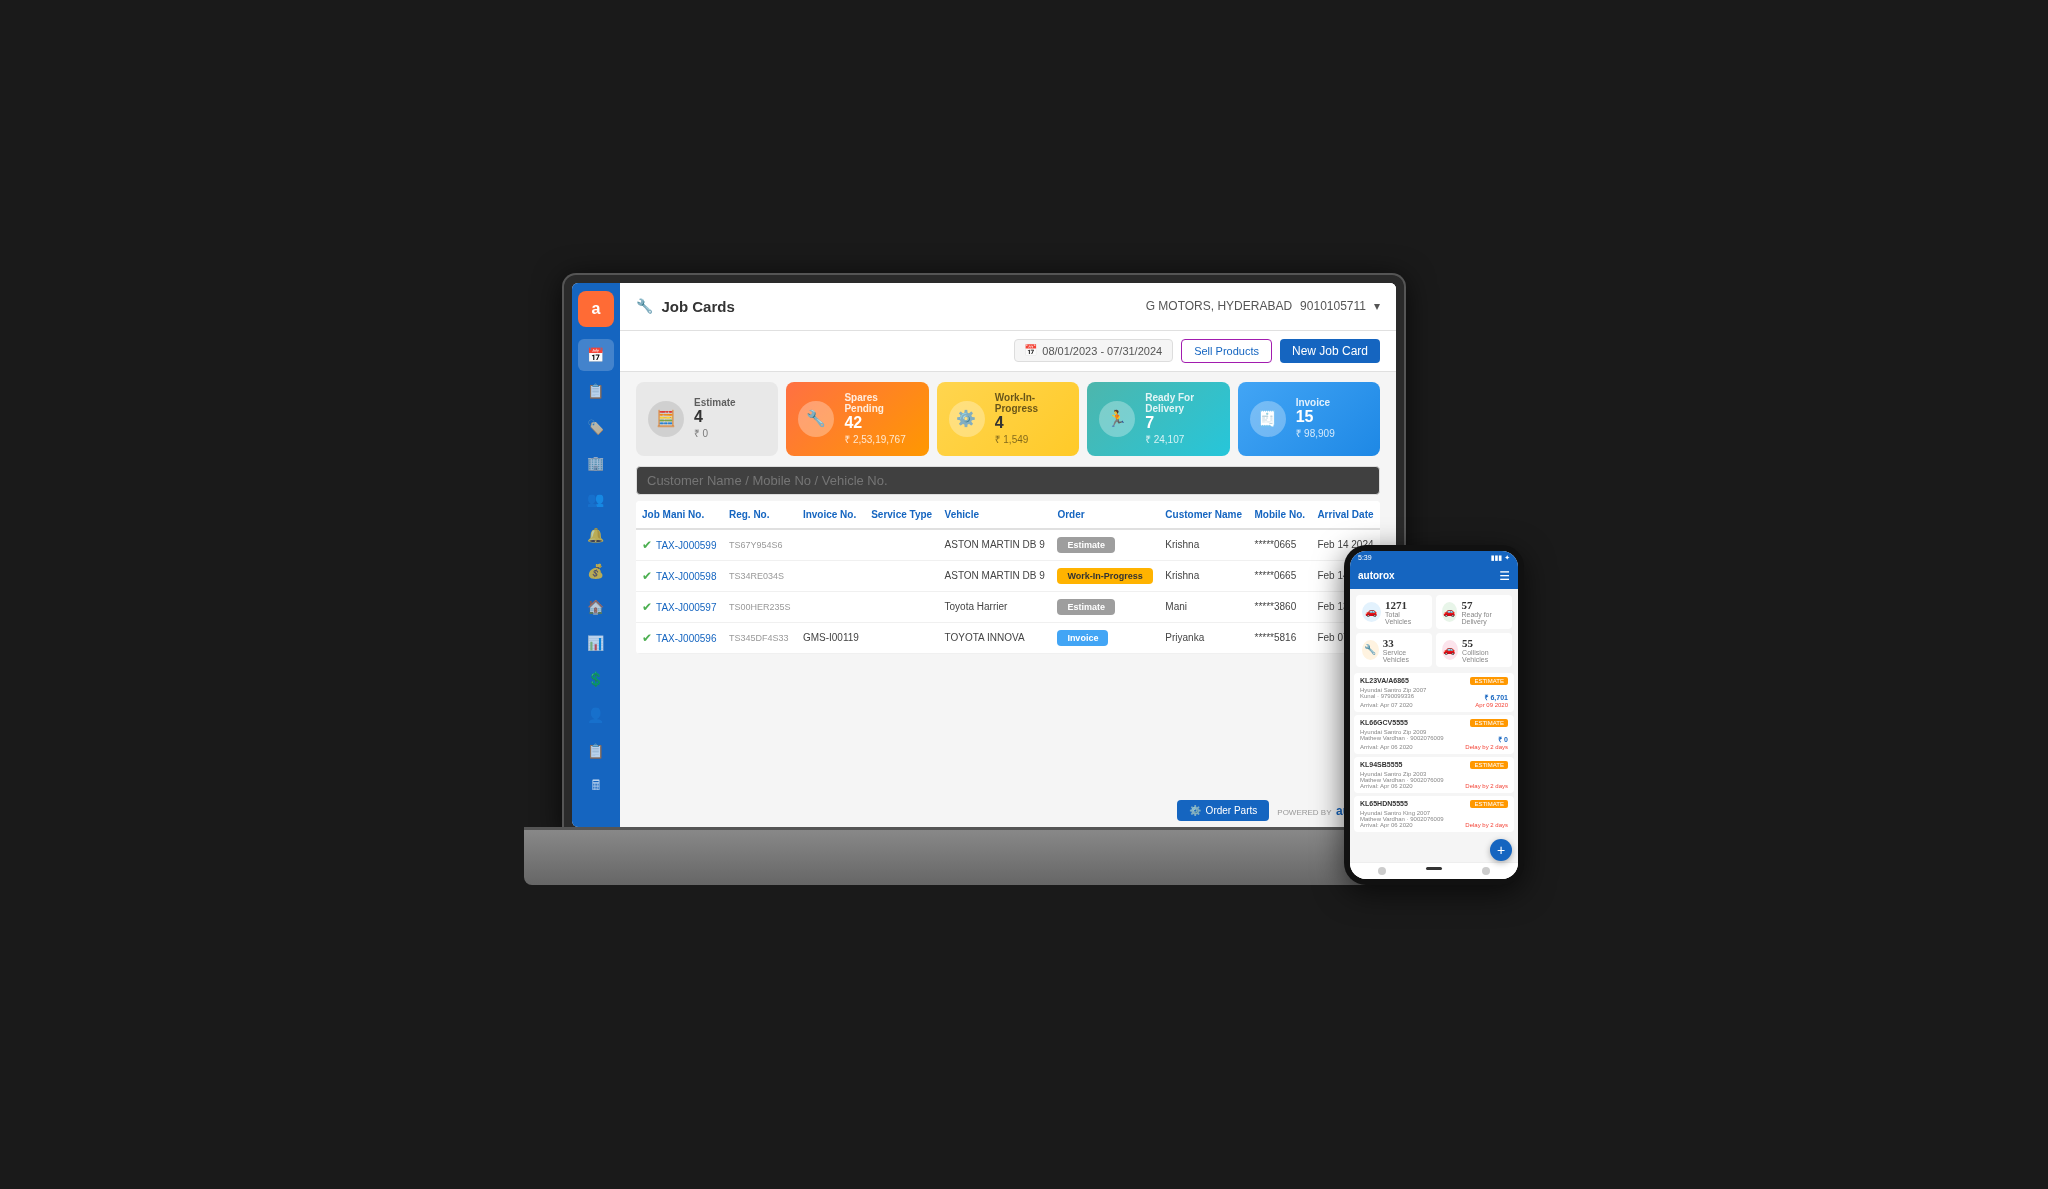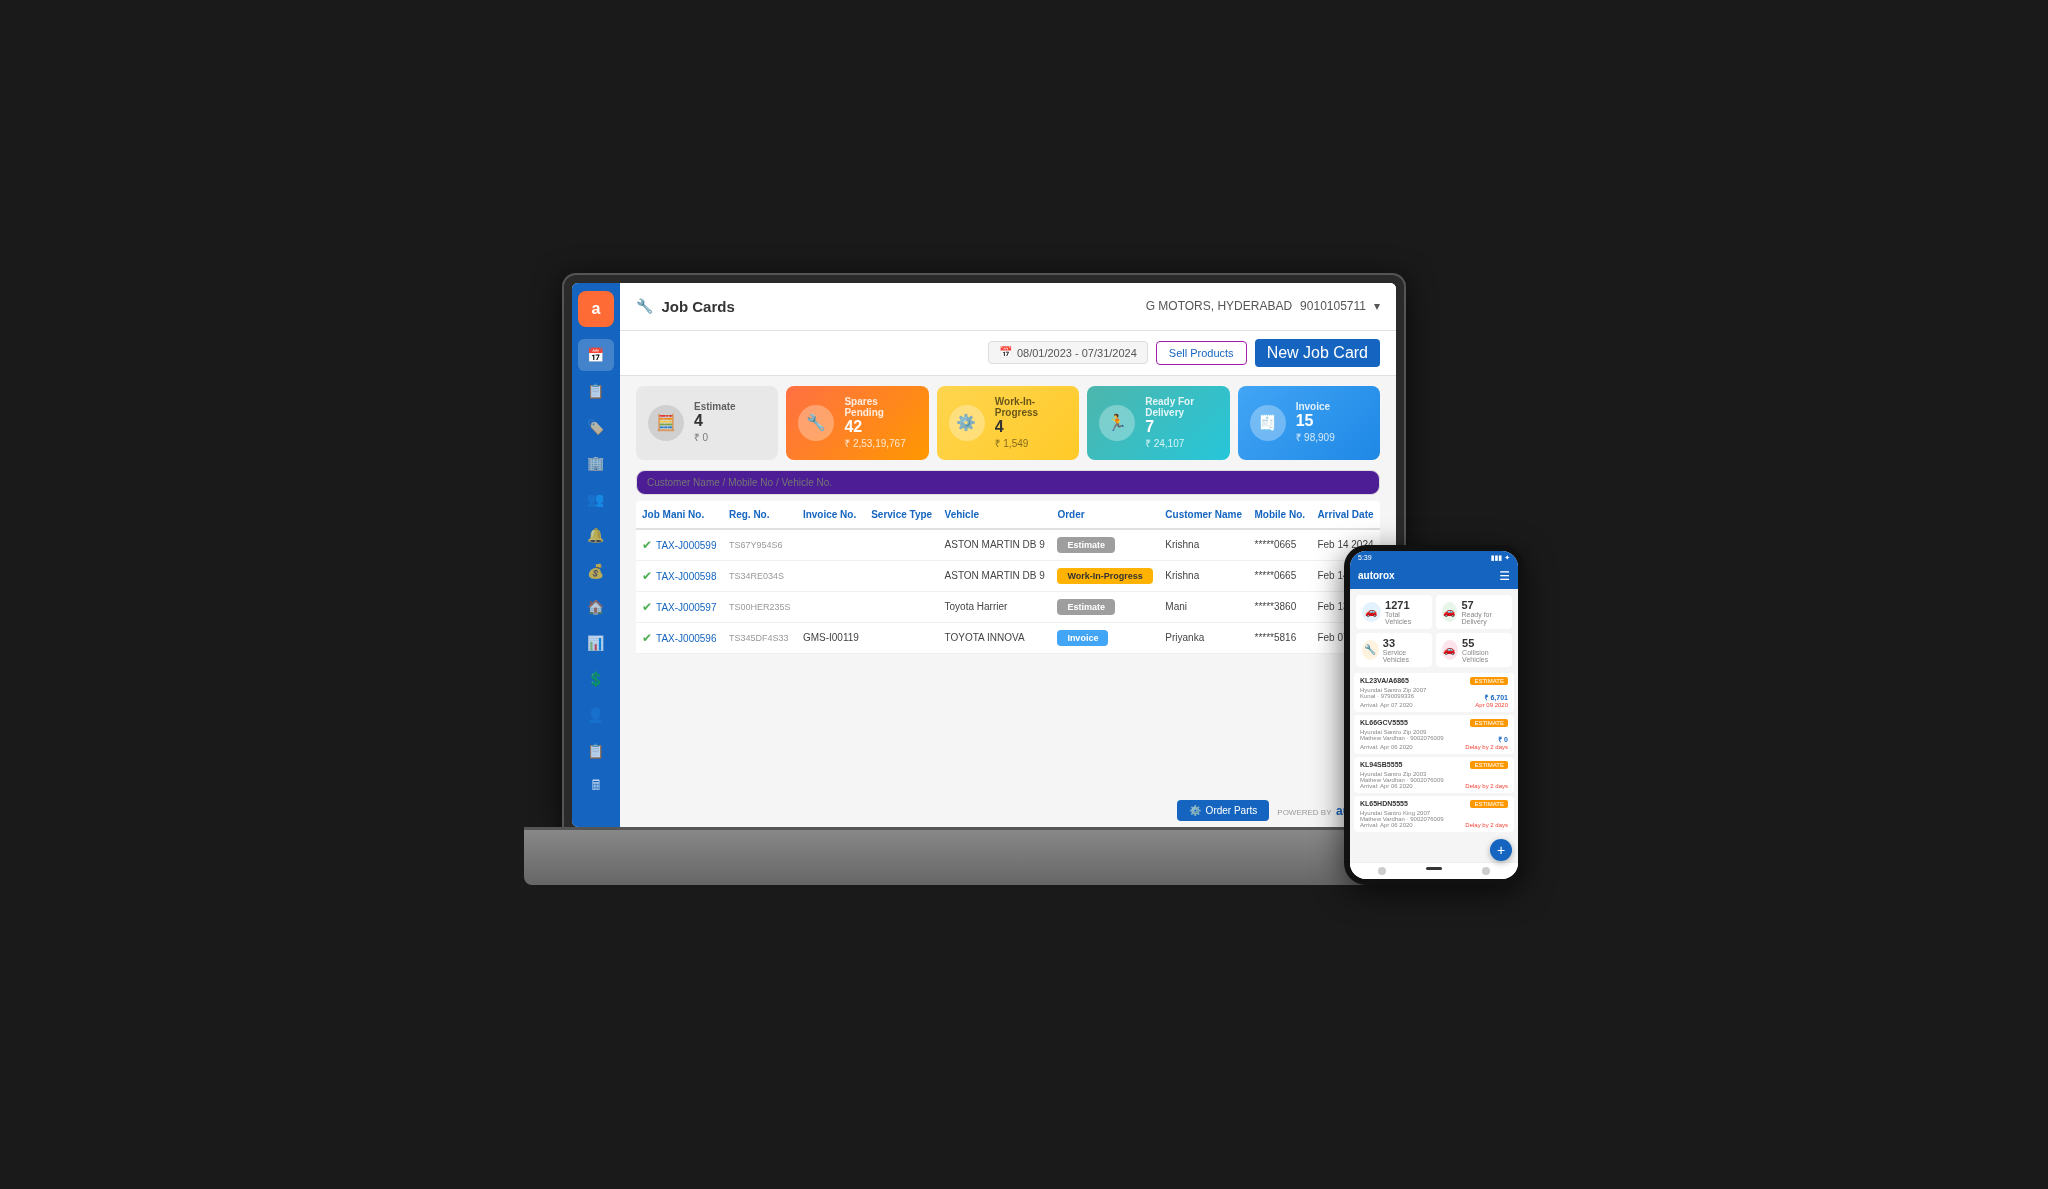--- a/index.html
+++ b/index.html
@@ -183,21 +183,21 @@
       cursor: pointer;
       font-weight: 500;
     }
 
     .btn-new {
       background: #1565c0;
       border: none;
       color: white;
       padding: 5px 12px;
       border-radius: 4px;
-      font-size: 16px;
+      font-size: 12px;
       cursor: pointer;
       font-weight: 500;
     }
 
     
     .stats-row {
       display: flex;
       gap: 8px;
       padding: 10px 16px;
     }
@@ -252,25 +252,25 @@
     .stat-card.invoice .stat-amount { color: rgba(255,255,255,0.8); }
 
     
     .table-section {
       flex: 1;
       padding: 0 16px;
       overflow: hidden;
     }
 
     .search-bar {
-      background: #4c1d95;
+      background: #404040;
       border: 1px solid #ddd;
-      border-radius: 9px;
+      border-radius: 4px;
       padding: 6px 10px;
-      font-size: 10px;
+      font-size: 13px;
       color: #999;
       margin-bottom: 6px;
       width: 100%;
     }
 
     table {
       width: 100%;
       border-collapse: collapse;
       background: white;
       border-radius: 4px;
@@ -416,21 +416,21 @@
 
     .phone-stat {
       background: white;
       border-radius: 4px;
       padding: 4px 6px;
       display: flex;
       align-items: center;
       gap: 4px;
     }
 
-    .phone-stat-num { font-size: 11px; font-weight: 700; color: #333; }
+    .phone-stat-num { font-size: 11px; font-weight: 700; color: #333; font-family: Liberation Serif, serif; }
     .phone-stat-label { font-size: 7px; color: #888; }
 
     .phone-stat-icon {
       width: 20px;
       height: 20px;
       border-radius: 50%;
       display: flex;
       align-items: center;
       justify-content: center;
       font-size: 10px;

